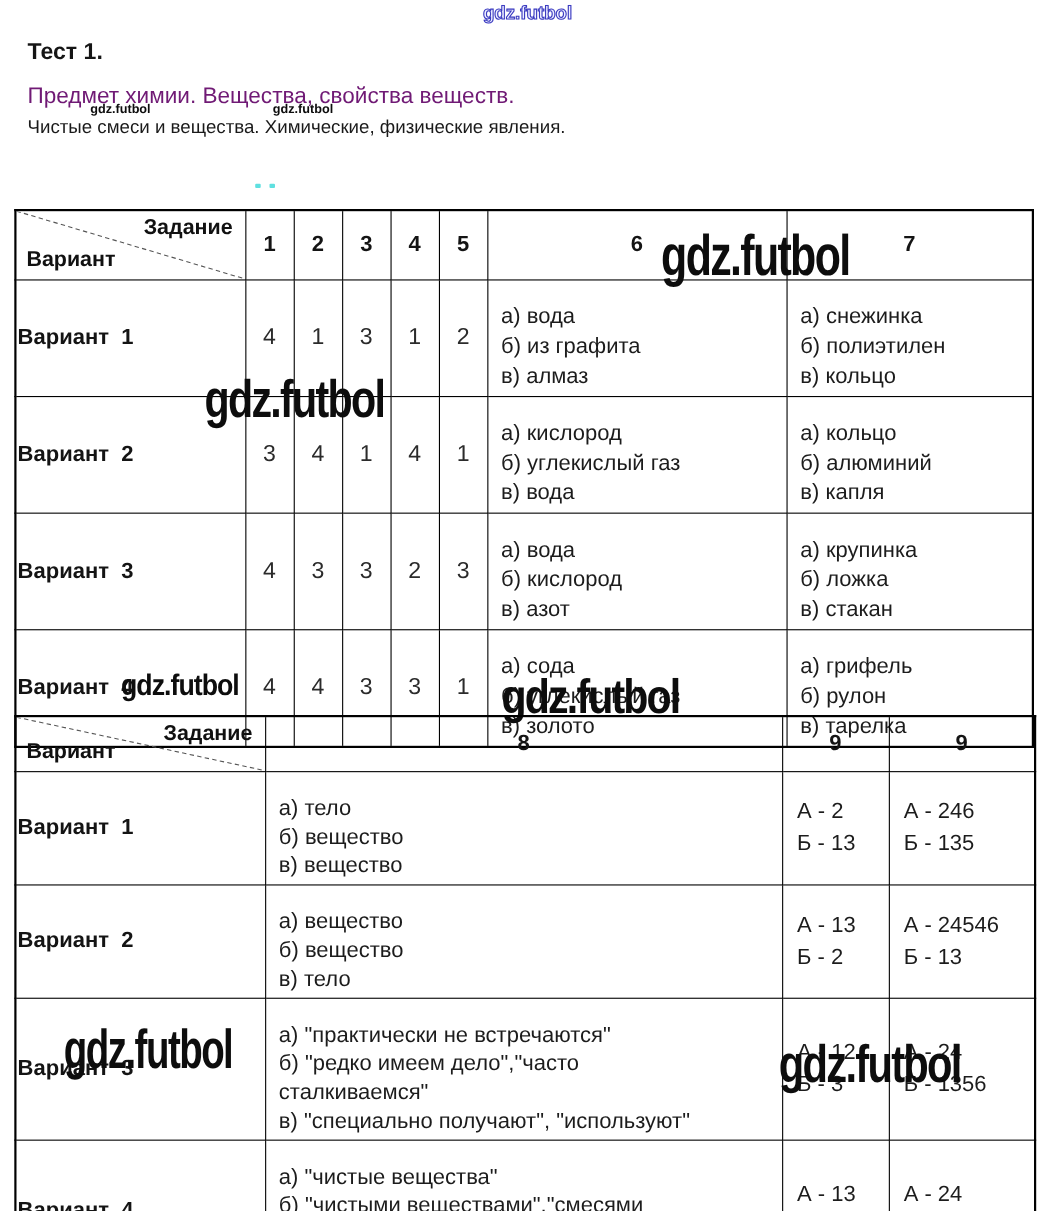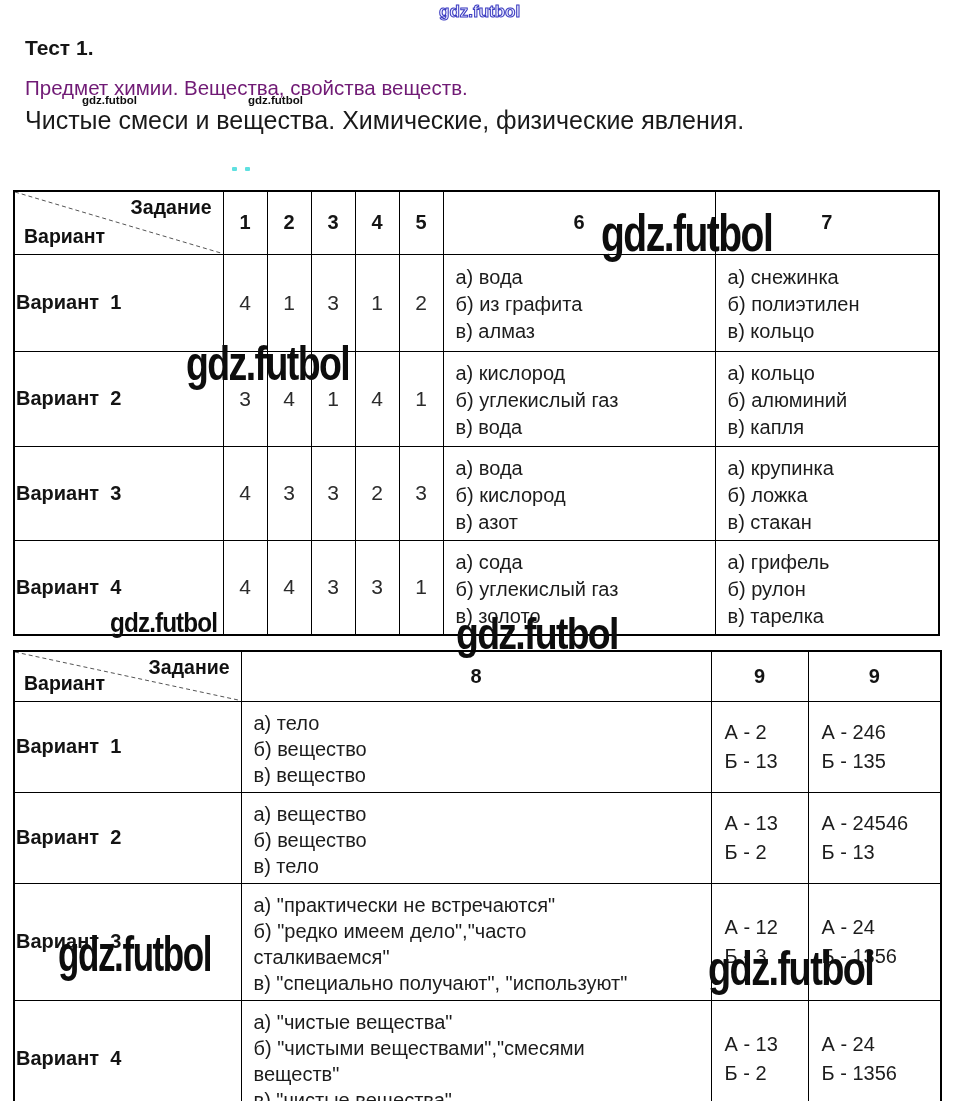--- a/index.html
+++ b/index.html
@@ -2,21 +2,21 @@
 <html><head>
 <meta charset="utf-8">
 <style>
   html,body{margin:0;padding:0;background:#fff;}
   .page{position:relative;width:963px;height:1101px;background:#ffffff;
         font-family:"Liberation Sans", sans-serif;color:#111;overflow:hidden;}
 
   
   .title{position:absolute;left:25px;top:36px;font-size:21px;font-weight:bold;color:#151515;}
   .sub1{position:absolute;left:25px;top:76px;font-size:20.5px;color:#701a75;}
-  .sub2{position:absolute;left:25px;top:106px;font-size:25px;color:#1a1a1a;}
+  .sub2{position:absolute;left:25px;top:106px;font-size:17px;color:#1a1a1a;}
 
   
   .wm{position:absolute;font-weight:700;color:#0d0d0d;white-space:nowrap;
       transform-origin:left top;line-height:1;}
   .wm-top{left:439px;top:3px;font-size:17px;color:#eef0ff;
           -webkit-text-stroke:1px #3b3bc0;text-shadow:0 0 1px #8a8ae0;}
   .wm-s1{left:82px;top:95px;font-size:11.5px;}
   .wm-s2{left:248px;top:95px;font-size:11.5px;}
   .wm-h1{left:601px;top:207px;font-size:52px;letter-spacing:-2px;transform:scaleX(0.75);}
   .wm-r2{left:186px;top:340px;font-size:48px;letter-spacing:-2px;transform:scaleX(0.78);}
@@ -38,21 +38,21 @@
 
   .corner{position:relative;padding:0;}
   .corner svg{position:absolute;left:0;top:0;width:100%;height:100%;}
   .c-top{position:absolute;top:4px;right:11px;font-weight:bold;font-size:19.5px;}
   .c-bot{position:absolute;bottom:6px;left:9px;font-weight:bold;font-size:19.5px;margin-top:32px;}
 
   .colhead{font-weight:bold;font-size:20px;text-align:center;vertical-align:middle;color:#141414;}
   .vlabel{font-weight:bold;font-size:20px;vertical-align:middle;
           white-space:pre;color:#141414;}
   .num{font-size:21px;text-align:center;vertical-align:middle;color:#2b2b2b;}
-  .ans{font-size:20px;line-height:27px;padding:8px 4px 4px 12px;vertical-align:middle;
+  .ans{font-size:20px;line-height:27px;padding:20px 4px 4px 12px;vertical-align:middle;
        white-space:pre-line;color:#1c1c1c;}
   .t2 .ans{line-height:26px;margin-top:42px;}
   .pair{font-size:20px;line-height:29px;padding-left:13px;vertical-align:middle;
         white-space:pre-line;color:#1c1c1c;}
 </style>
 </head>
 <body>
 
 <div class="page">
 

